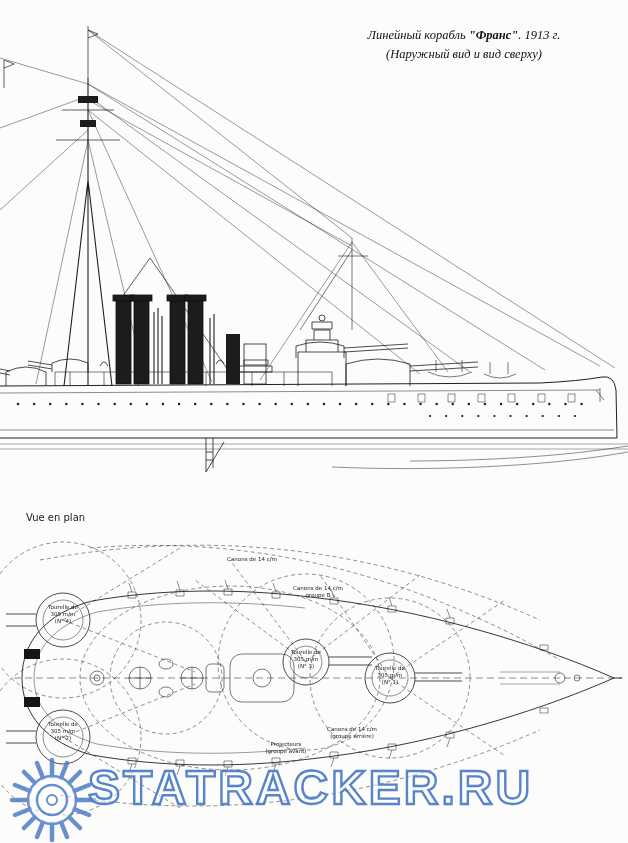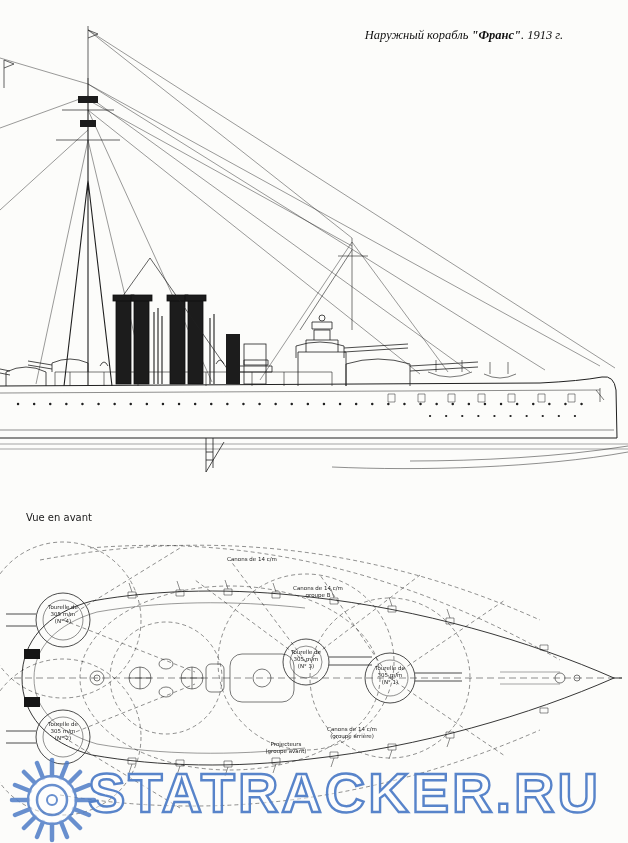--- a/index.html
+++ b/index.html
@@ -20,32 +20,33 @@
     font-size:10px;color:#1a1a1a;font-family:"DejaVu Sans",sans-serif;
   }
   .tiny{
     position:absolute;z-index:2;font-size:5.5px;line-height:1.3;
     text-align:center;color:#222;font-family:"DejaVu Sans",sans-serif;
   }
   .tiny span{display:block;}
   .watermark{
     position:absolute;left:88px;top:760px;z-index:5;white-space:nowrap;
     font-family:"Liberation Sans",sans-serif;font-weight:bold;
-    font-size:56px;letter-spacing:3px;
+    font-size:48px;letter-spacing:3px;
     color:rgba(255,255,255,0.45);
     -webkit-text-stroke:2.4px rgba(79,125,199,0.95);
   }
 </style>
 </head>
 <body>
 
 <div class="page">
 
   <div class="title-block">
-    <div><span>Наружный корабль </span><span class="title-ship">"Франс"</span><span>. 1913 г.</span></div>
+    <div><span>Линейный корабль </span><span class="title-ship">"Франс"</span><span>. 1913 г.</span></div>
+    <div>(Наружный вид и вид сверху)</div>
   </div>
 
   <svg class="art" width="628" height="843" viewBox="0 0 628 843">
 
     <g stroke="#202020" fill="none" stroke-width="0.8">
 
       <g stroke-width="0.45">
         <path d="M88,84 L600,366 M88,84 L545,370 M88,96 L470,372 M88,110 L420,374
                  M88,84 L0,58 M88,96 L0,128 M88,130 L0,210
                  M88,140 L36,384 M88,140 L146,384 M88,110 L212,382
@@ -200,21 +201,21 @@
                  M52,824 L52,840 M43,822 L37,837 M35,817 L24,828 M30,809 L15,815
                  M28,800 L12,800 M30,791 L15,785 M35,783 L24,772 M43,778 L37,763
                  M52,776 L52,760 M61,778 L67,763 M69,783 L80,772 M74,791 L89,785"></path>
       </g>
       <circle cx="52" cy="800" r="24" stroke-width="2.5" fill="rgba(255,255,255,0.6)"></circle>
       <circle cx="52" cy="800" r="15" stroke-width="2.5"></circle>
       <circle cx="52" cy="800" r="5" stroke-width="2"></circle>
     </g>
   </svg>
 
-  <div class="plan-label">Vue en avant</div>
+  <div class="plan-label">Vue en plan</div>
 
   <div class="tiny" style="left:37px;top:604px;width:52px;">
     <span>Tourelle de</span>
     <span>305 m/m</span>
     <span>(N° 4)</span>
   </div>
   <div class="tiny" style="left:37px;top:721px;width:52px;">
     <span>Tourelle de</span>
     <span>305 m/m</span>
     <span>(N° 2)</span>

